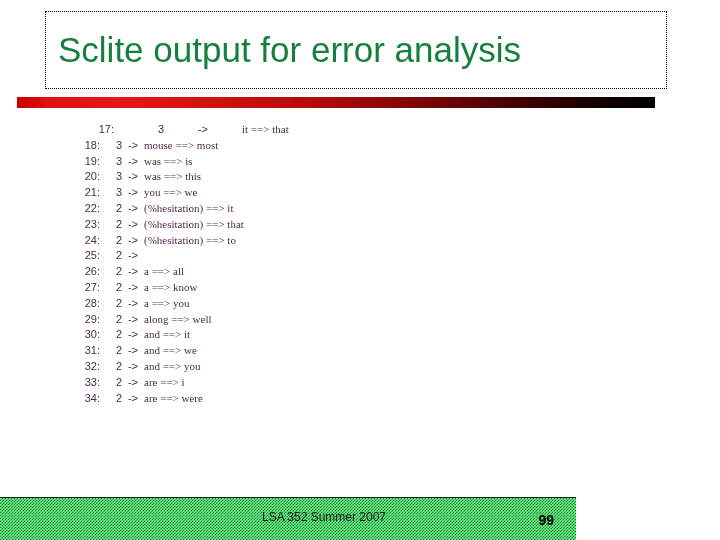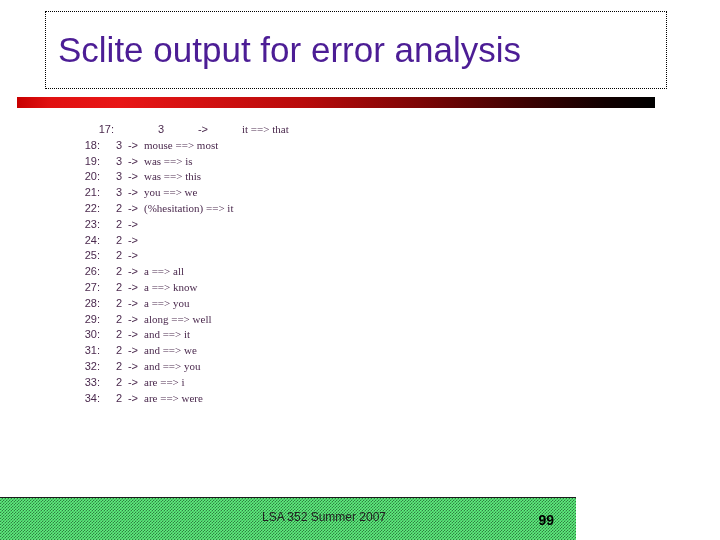--- a/index.html
+++ b/index.html
@@ -25,21 +25,21 @@
     border: 1px dotted #000000;
     box-sizing: border-box;
     display: flex;
     align-items: center;
     justify-content: flex-start;
     background: #ffffff;
   }
   #slide-title {
     font-size: 35px;
     line-height: 1.1;
-    color: #4c1d95;
+    color: #15803d;
     font-weight: normal;
     letter-spacing: 0px;
     padding-left: 12px;
     white-space: nowrap;
   }
 
   
   #red-rule {
     position: absolute;
     left: 17px;
@@ -142,22 +142,22 @@
 
 <div id="red-rule"></div>
 
 <div id="listing">
     <div class="listing-row indented"><span class="col-index">17:</span><span class="col-count">3</span><span class="col-arrow">-&gt;</span><span class="col-body">it ==&gt; that</span></div>
     <div class="listing-row"><span class="col-index">18:</span><span class="col-count">3</span><span class="col-arrow">-&gt;</span><span class="col-body">mouse ==&gt; most</span></div>
     <div class="listing-row"><span class="col-index">19:</span><span class="col-count">3</span><span class="col-arrow">-&gt;</span><span class="col-body">was ==&gt; is</span></div>
     <div class="listing-row"><span class="col-index">20:</span><span class="col-count">3</span><span class="col-arrow">-&gt;</span><span class="col-body">was ==&gt; this</span></div>
     <div class="listing-row"><span class="col-index">21:</span><span class="col-count">3</span><span class="col-arrow">-&gt;</span><span class="col-body">you ==&gt; we</span></div>
     <div class="listing-row"><span class="col-index">22:</span><span class="col-count">2</span><span class="col-arrow">-&gt;</span><span class="col-body">(%hesitation) ==&gt; it</span></div>
-    <div class="listing-row"><span class="col-index">23:</span><span class="col-count">2</span><span class="col-arrow">-&gt;</span></div>
-    <div class="listing-row"><span class="col-index">24:</span><span class="col-count">2</span><span class="col-arrow">-&gt;</span></div>
+    <div class="listing-row"><span class="col-index">23:</span><span class="col-count">2</span><span class="col-arrow">-&gt;</span><span class="col-body">(%hesitation) ==&gt; that</span></div>
+    <div class="listing-row"><span class="col-index">24:</span><span class="col-count">2</span><span class="col-arrow">-&gt;</span><span class="col-body">(%hesitation) ==&gt; to</span></div>
     <div class="listing-row"><span class="col-index">25:</span><span class="col-count">2</span><span class="col-arrow">-&gt;</span></div>
     <div class="listing-row"><span class="col-index">26:</span><span class="col-count">2</span><span class="col-arrow">-&gt;</span><span class="col-body">a ==&gt; all</span></div>
     <div class="listing-row"><span class="col-index">27:</span><span class="col-count">2</span><span class="col-arrow">-&gt;</span><span class="col-body">a ==&gt; know</span></div>
     <div class="listing-row"><span class="col-index">28:</span><span class="col-count">2</span><span class="col-arrow">-&gt;</span><span class="col-body">a ==&gt; you</span></div>
     <div class="listing-row"><span class="col-index">29:</span><span class="col-count">2</span><span class="col-arrow">-&gt;</span><span class="col-body">along ==&gt; well</span></div>
     <div class="listing-row"><span class="col-index">30:</span><span class="col-count">2</span><span class="col-arrow">-&gt;</span><span class="col-body">and ==&gt; it</span></div>
     <div class="listing-row"><span class="col-index">31:</span><span class="col-count">2</span><span class="col-arrow">-&gt;</span><span class="col-body">and ==&gt; we</span></div>
     <div class="listing-row"><span class="col-index">32:</span><span class="col-count">2</span><span class="col-arrow">-&gt;</span><span class="col-body">and ==&gt; you</span></div>
     <div class="listing-row"><span class="col-index">33:</span><span class="col-count">2</span><span class="col-arrow">-&gt;</span><span class="col-body">are ==&gt; i</span></div>
     <div class="listing-row"><span class="col-index">34:</span><span class="col-count">2</span><span class="col-arrow">-&gt;</span><span class="col-body">are ==&gt; were</span></div>

